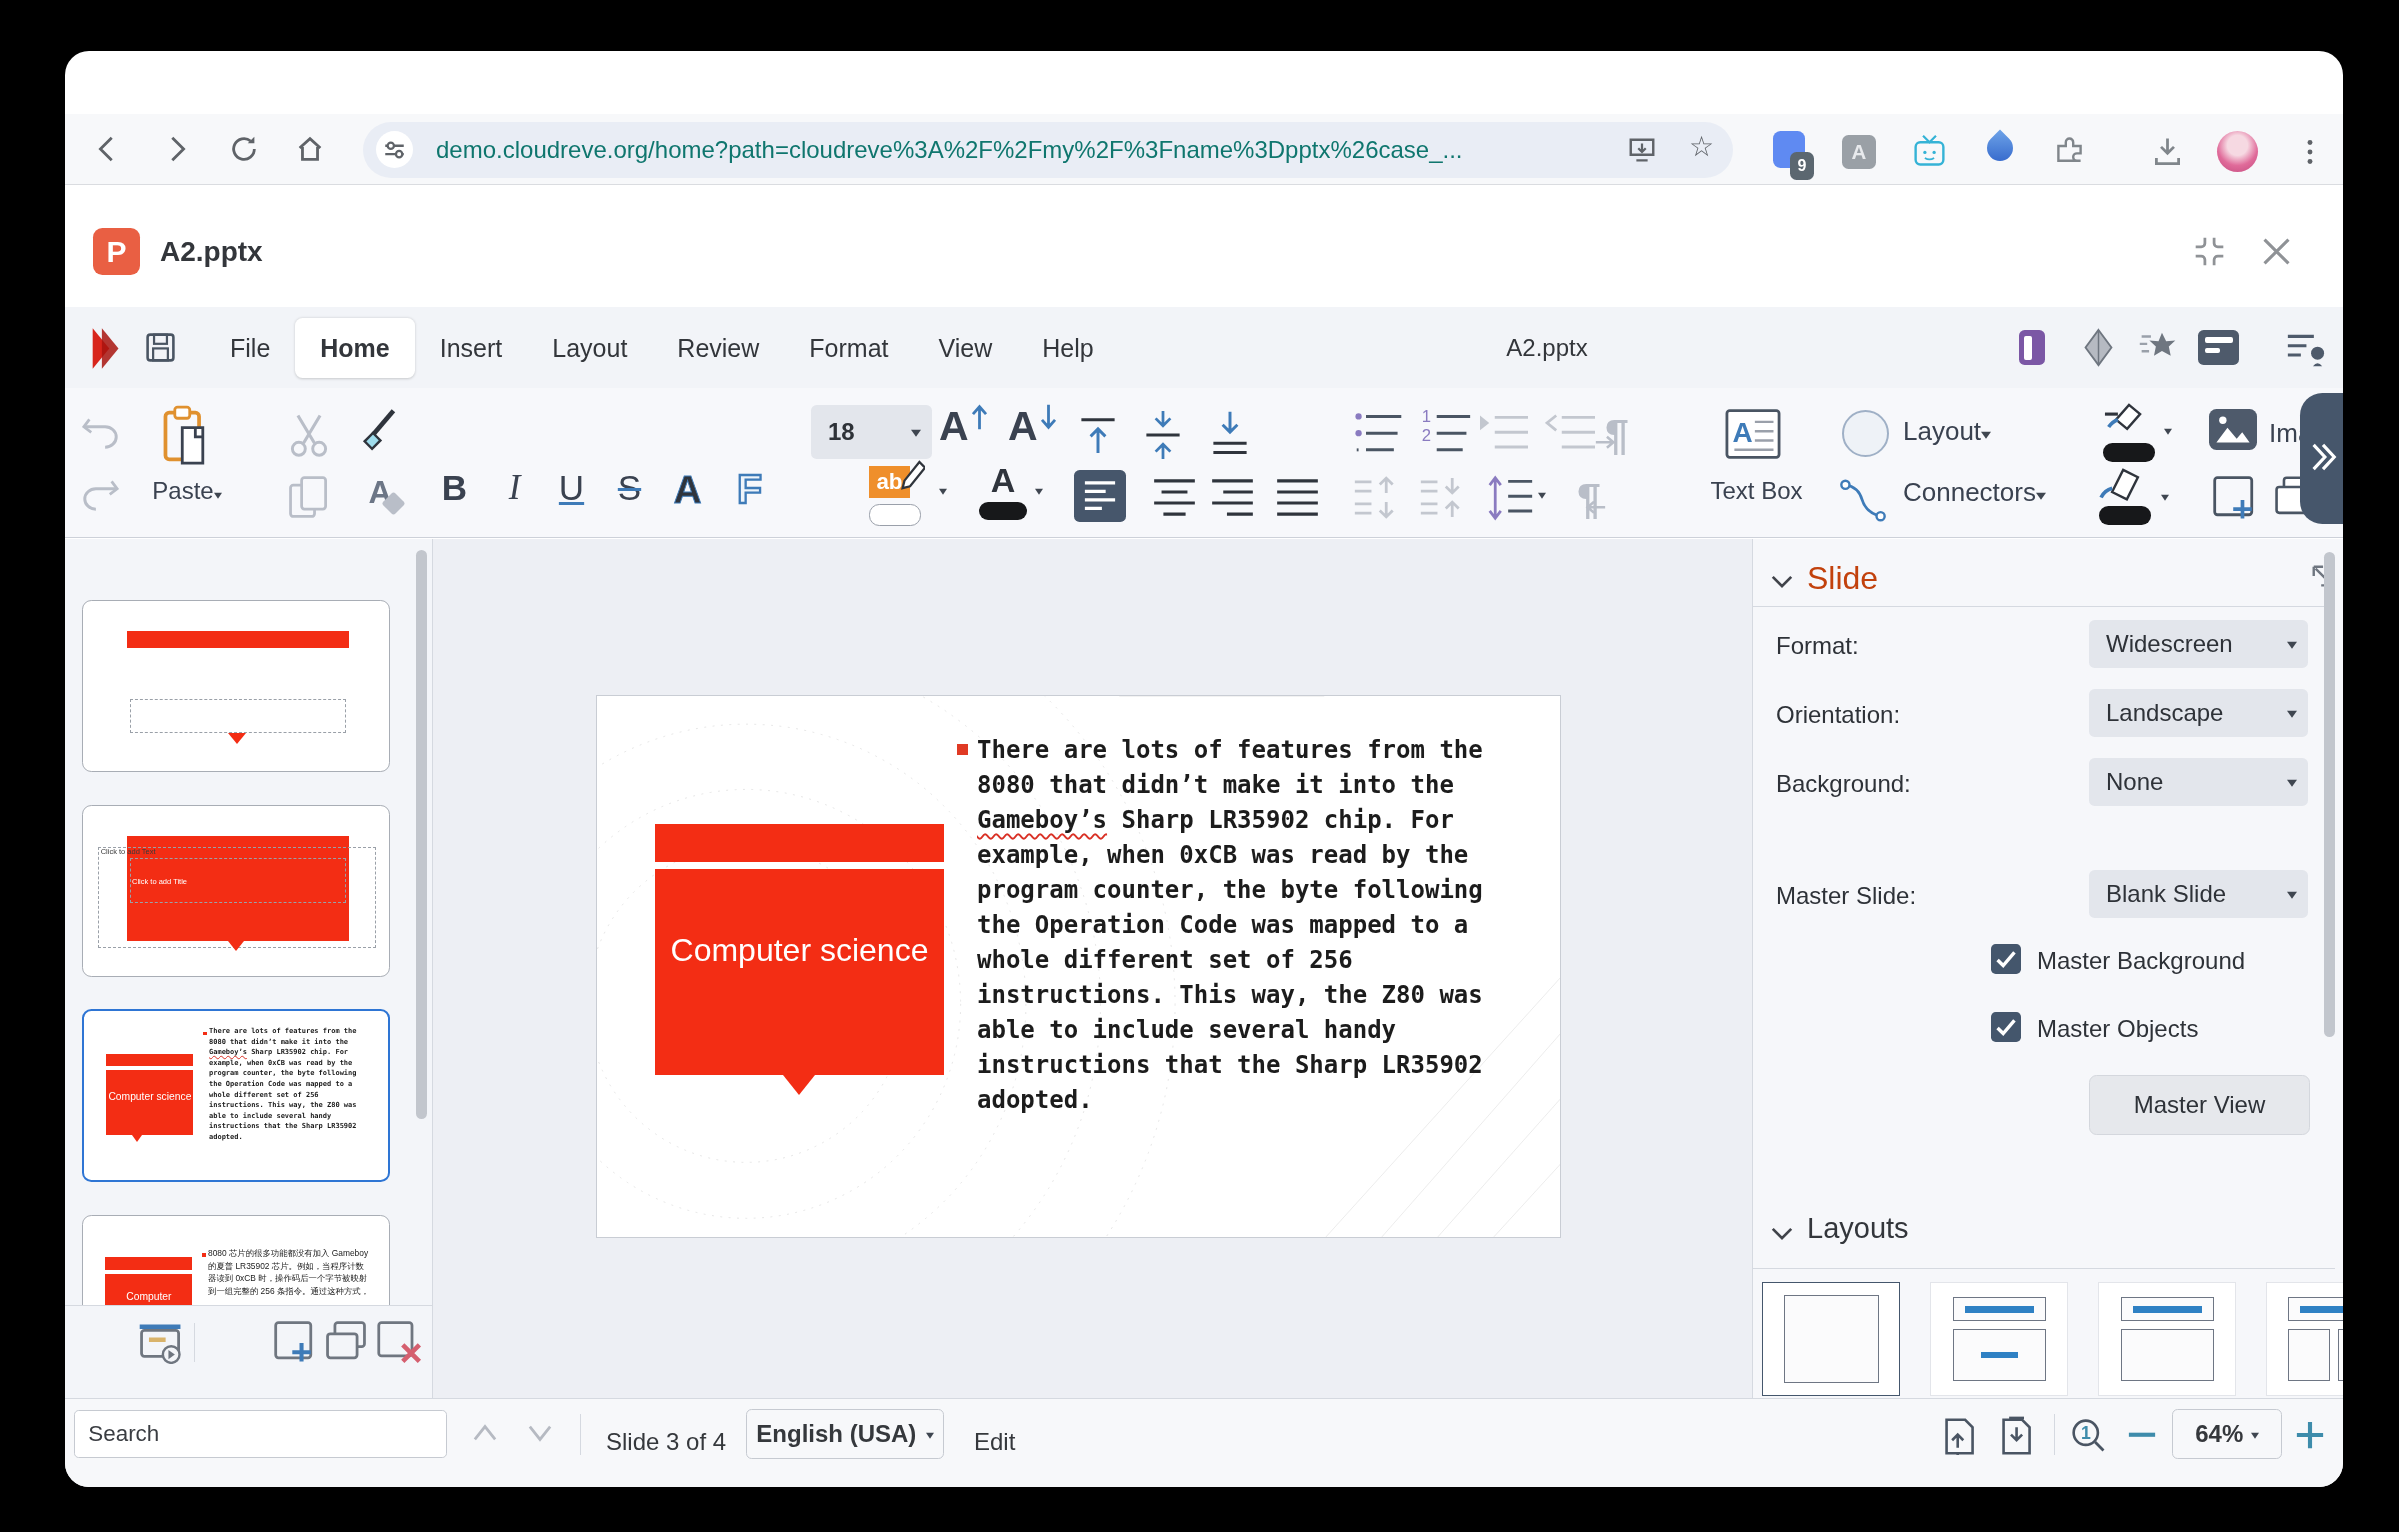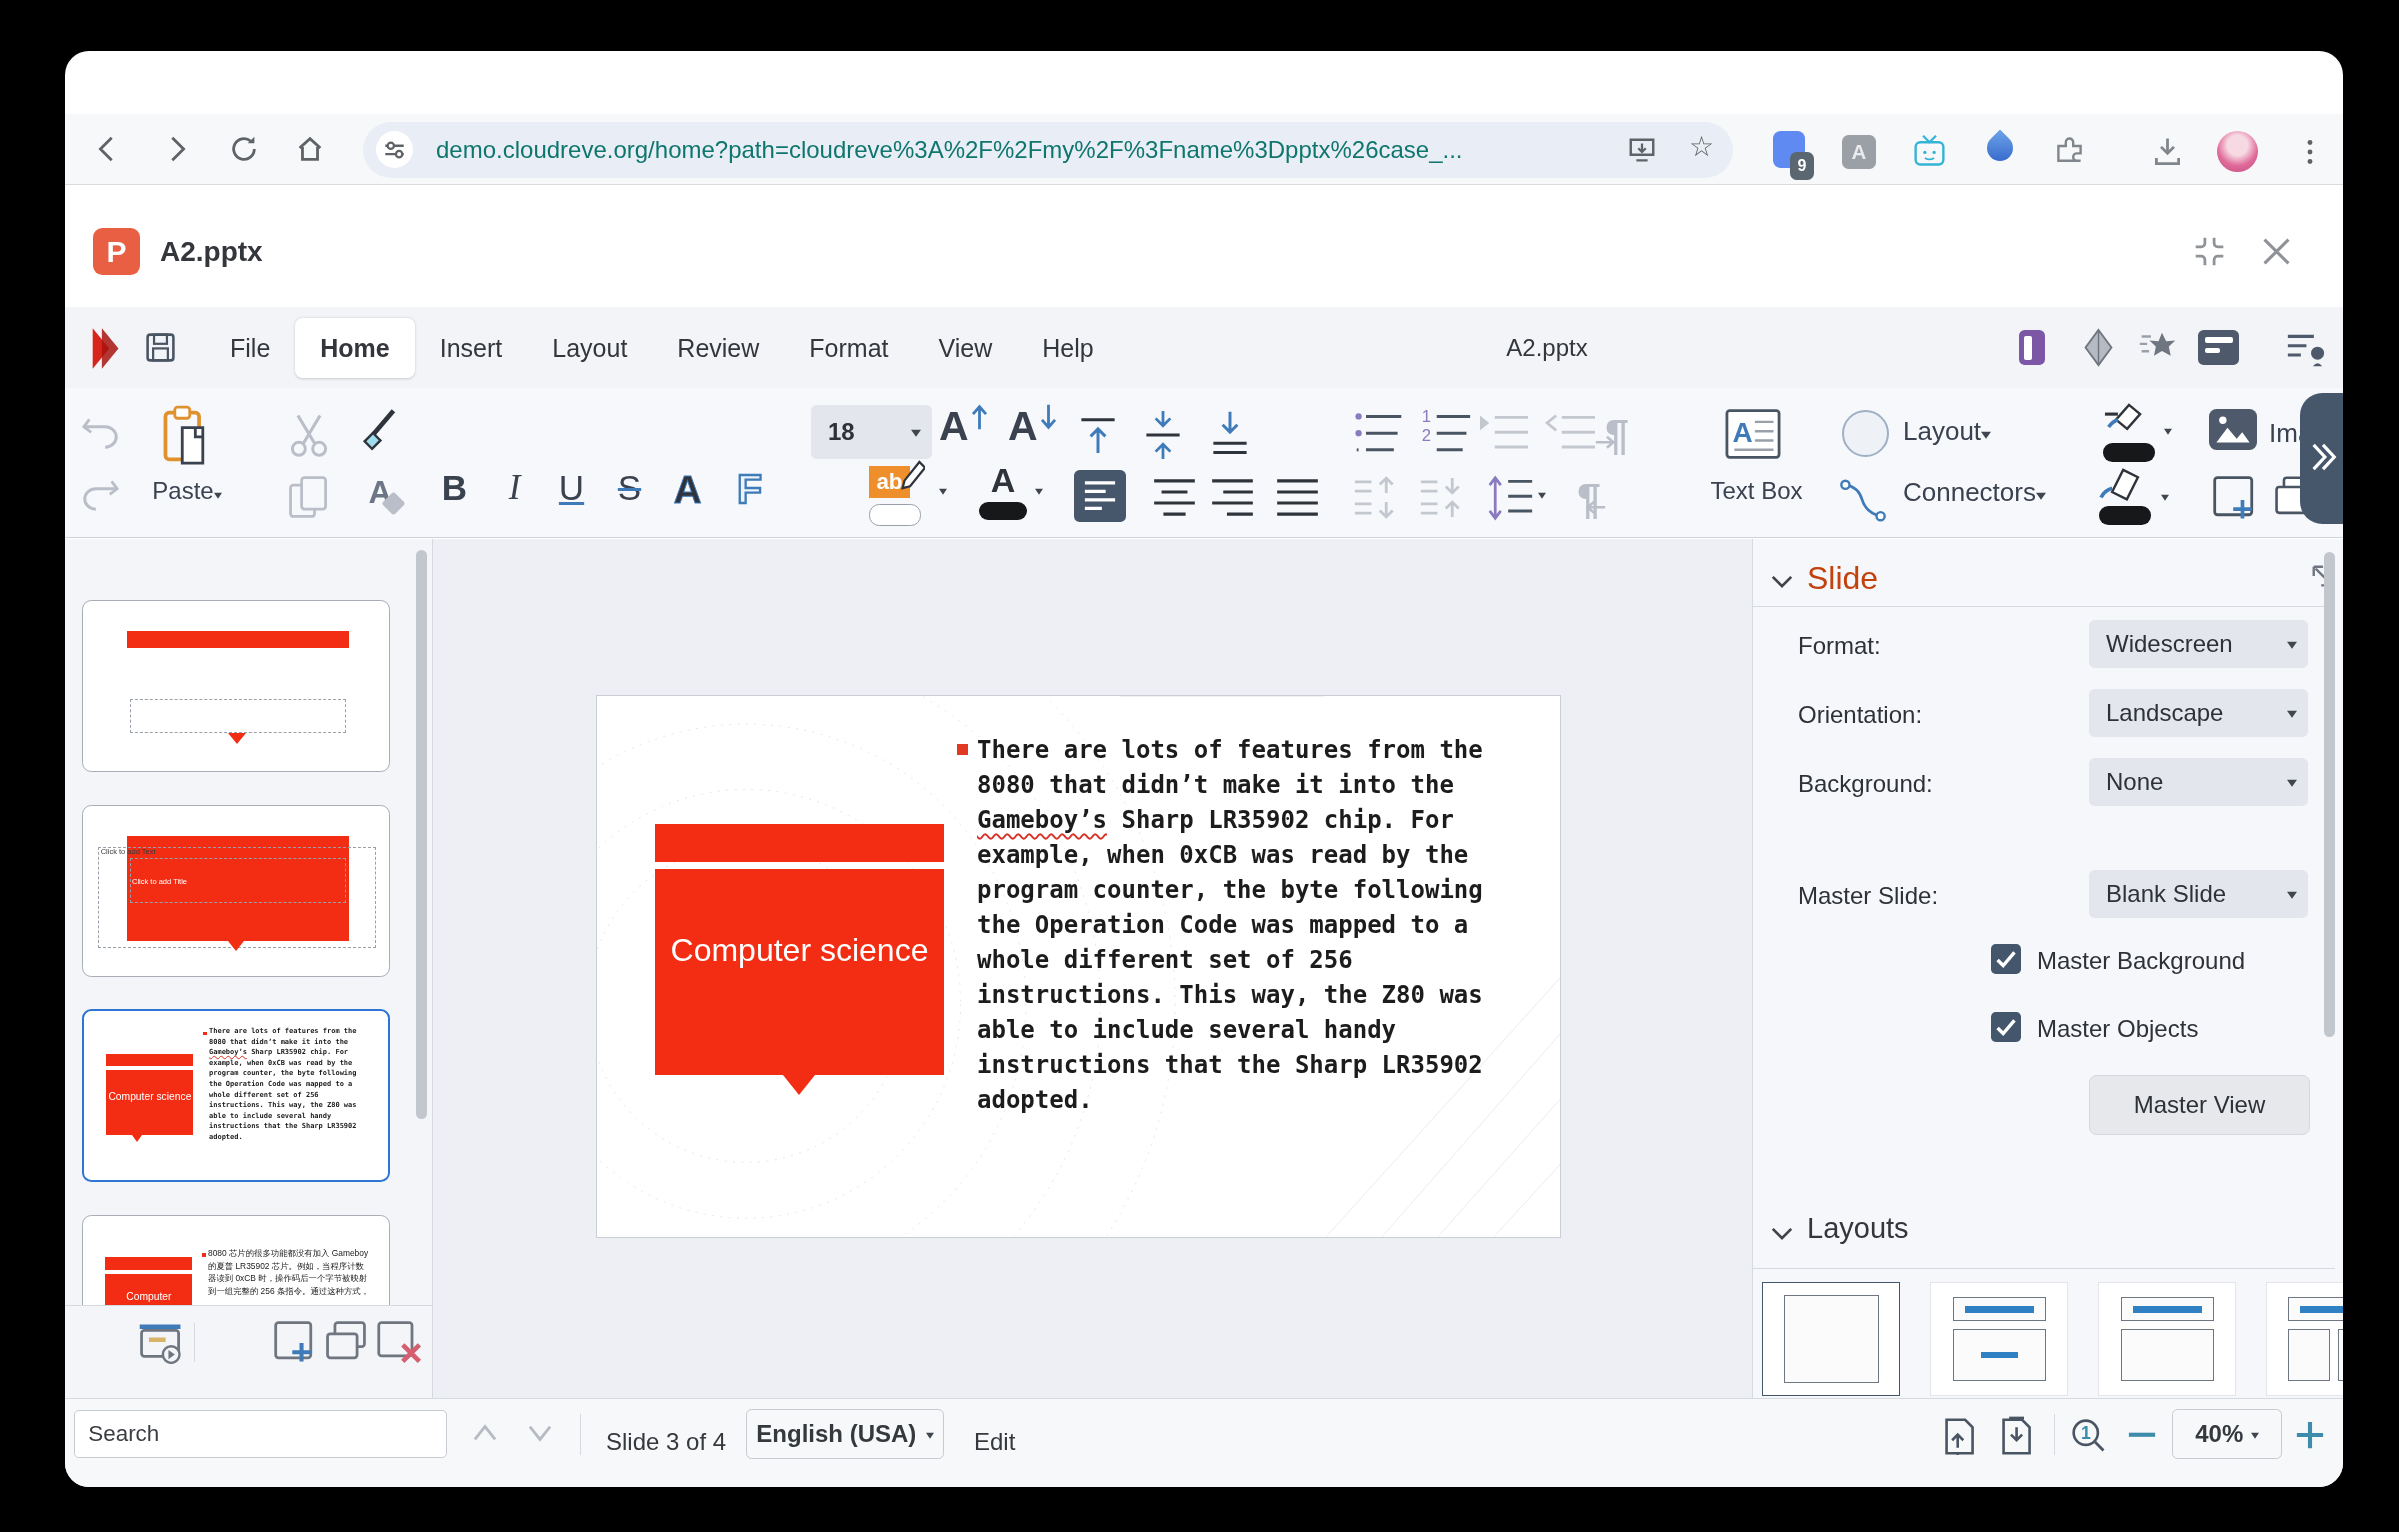--- a/index.html
+++ b/index.html
@@ -39,21 +39,21 @@
   .thumbs{position:absolute;left:0;top:0;width:368px;height:860px;background:#f3f5f9;border-right:0.9px solid #d5d9e0;box-sizing:border-box;}
   .card{position:absolute;left:17px;width:308px;background:#fff;border:1.9px solid #a8adb5;border-radius:9.3px;box-sizing:border-box;overflow:hidden;}
   .card.selected{border:2.8px solid #2e75d4;}
   .red{background:#f32d14;}
   .dashed{border:0.9px dashed #9aa0a8;box-sizing:border-box;}
   .tinytext{font-size:7.5px;color:#3a3a3a;line-height:9.3px;}
   .monosm{font-family:"DejaVu Sans Mono",monospace;font-weight:bold;color:#1c1c1c;white-space:pre-line;}
   .canvas{position:absolute;left:368px;top:0;width:1319px;height:860px;}
   .slide{position:absolute;left:163px;top:156px;width:965px;height:543px;background:#fff;border:0.9px solid #c9cdd4;box-sizing:border-box;overflow:hidden;}
   .rpanel{position:absolute;left:1687px;top:0;width:591px;height:860px;background:#f6f7fa;border-left:0.9px solid #d5d9e0;box-sizing:border-box;}
-  .rlabel{position:absolute;left:23px;font-size:24px;color:#2e3238;margin-left:22px;}
+  .rlabel{position:absolute;left:23px;font-size:24px;color:#2e3238;}
   .rsel{position:absolute;left:336px;width:219px;height:48px;}
   .chk{position:absolute;left:238px;width:30px;height:30px;background:#44566c;border-radius:4.7px;}
   .chklab{position:absolute;left:284px;font-size:24px;color:#2e3238;}
   .mview{position:absolute;left:336px;top:536px;width:219px;height:58px;background:#e6e8ec;border:0.9px solid #d4d7dd;border-radius:7.5px;font-size:24px;color:#2e3238;display:flex;align-items:center;justify-content:center;}
   .lcard{position:absolute;top:743px;width:138px;height:114px;background:#fff;border:0.9px solid #e3e5ea;box-sizing:border-box;display:flex;align-items:center;justify-content:center;}
   .lcard.selected{border:1.9px solid #44566c;}
   .lbox{border:1.9px solid #6e7684;background:#fbfbfc;}
   .bluebar{background:#2f81c4;}
   
   .statusbar{position:absolute;left:0;top:1347px;width:2278px;height:89px;background:#f7f8fa;border-top:0.9px solid #d5d9e0;box-sizing:border-box;}
@@ -628,21 +628,21 @@
     <div class="vdiv" style="left:1989px;top:15px;height:41px"></div>
     <svg class="abs" style="left:2004px;top:17px" width="41" height="41" viewBox="0 0 44 44">
         <circle cx="18" cy="18" r="13" fill="none" stroke="#4a5563" stroke-width="2.8"></circle>
         <path d="M28 28l9 9" stroke="#4a5563" stroke-width="3"></path>
         <text x="13" y="25" font-size="19" fill="#3e8cab" font-weight="bold" font-family="Liberation Sans">1</text>
       </svg>
     <svg class="abs" style="left:2062px;top:32px" width="30" height="7.5" viewBox="0 0 32 8">
         <path d="M2 4h28" stroke="#3e8cab" stroke-width="4.4"></path>
       </svg>
     <div class="zoombox">
-        <span>40%</span>
+        <span>64%</span>
         <b class="crt sm" style="margin-left:7.5px"></b>
       </div>
     <svg class="abs" style="left:2230px;top:20.5px" width="30" height="30" viewBox="0 0 32 32">
         <path d="M16 2v28 M2 16h28" stroke="#3e8cab" stroke-width="4.4"></path>
       </svg>
   </div>
 
 </div>
 
 

